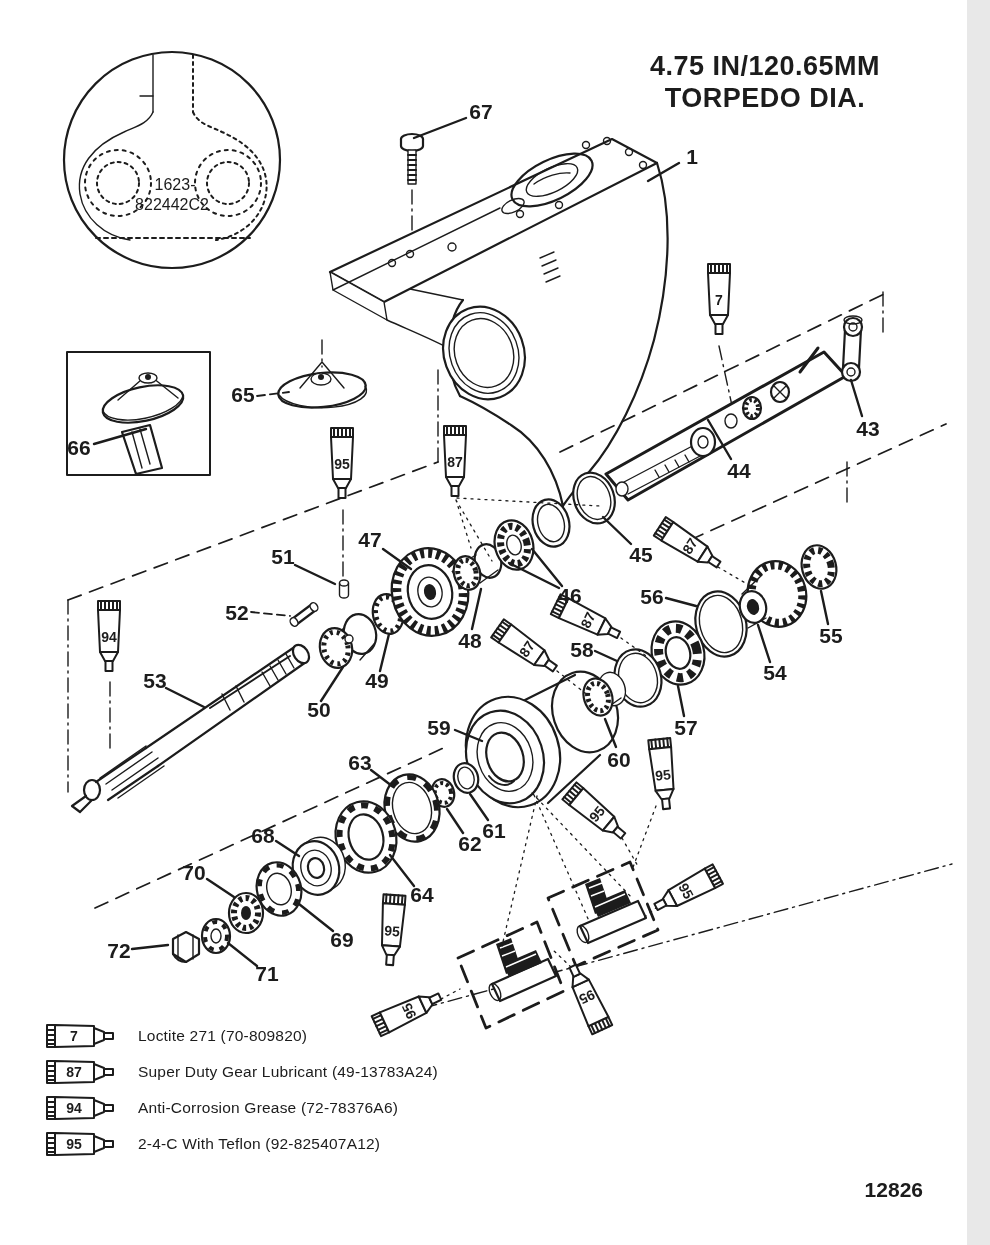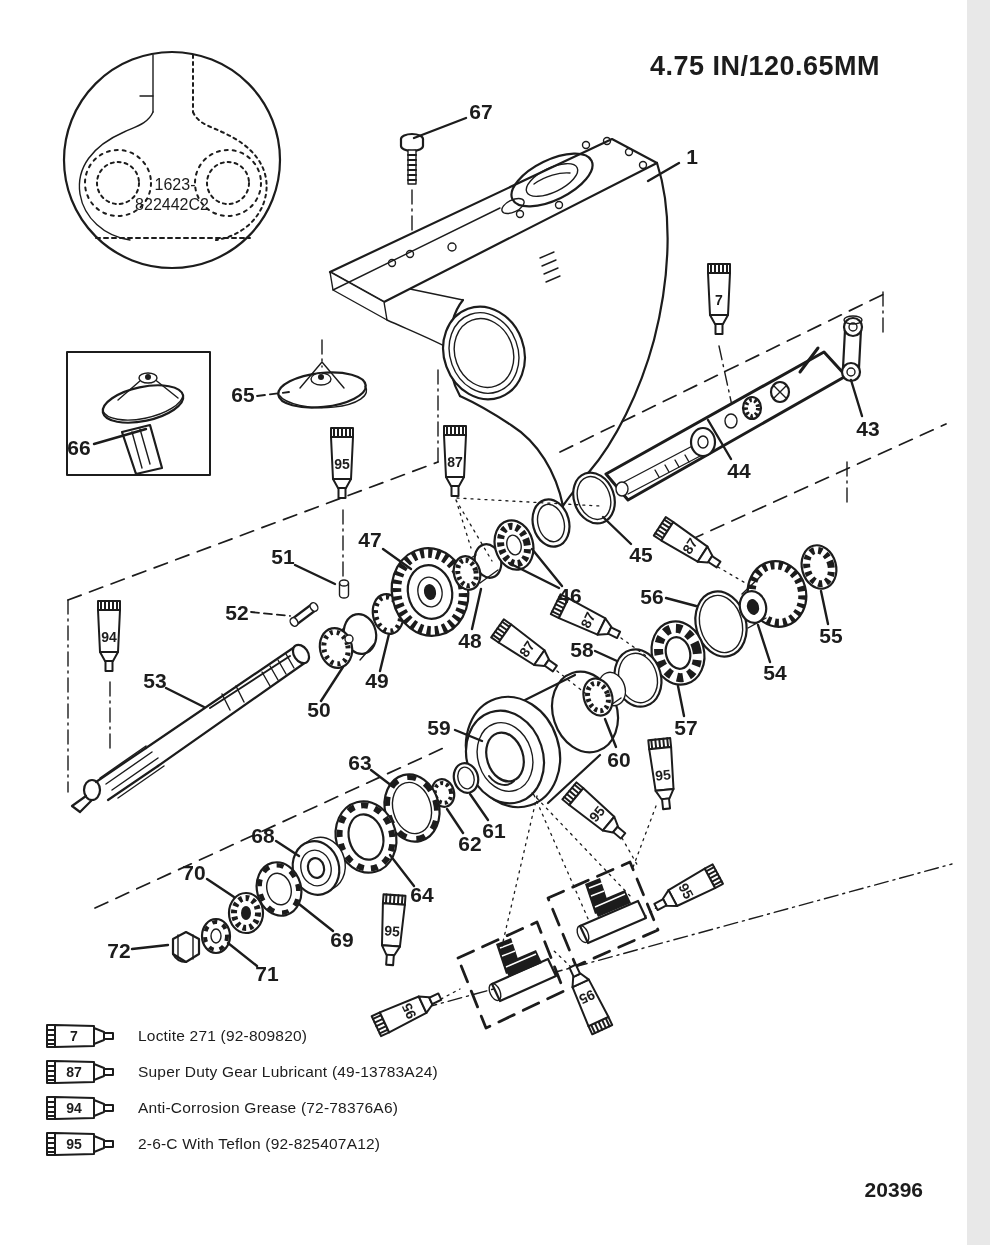--- a/index.html
+++ b/index.html
@@ -29,20 +29,21 @@
   .legend-text{font-size:15.5px;letter-spacing:.2px;white-space:nowrap;}
   #drawing-number{position:absolute;right:44px;top:1178px;font-weight:bold;font-size:21px;}
 </style>
 </head>
 <body>
 
 <div id="page">
 
   <div id="title-block">
     <div>4.75 IN/120.65MM</div>
+    <div>TORPEDO DIA.</div>
   </div>
 
   <svg id="art" width="990" height="1245" viewBox="0 0 990 1245">
 
     <defs>
       <g id="tube-proto" class="tube">
         <rect x="-11" y="-36" width="22" height="9" class="s wf" stroke-width="1.6"></rect>
         <path d="M-8,-36 v9 M-4,-36 v9 M0,-36 v9 M4,-36 v9 M8,-36 v9" class="s" stroke-width="1"></path>
         <path d="M-11,-27 L11,-27 L9,15 L-9,15 Z" class="s wf" stroke-width="1.8"></path>
         <path d="M-9,15 L9,15 L4,24 L-4,24 Z" class="s wf" stroke-width="1.8"></path>
@@ -571,21 +572,21 @@
   <div id="legend">
   <div class="legend-row">
     <svg class="lg-ic" width="78" height="26" viewBox="0 0 78 26">
       <rect x="1" y="2" width="8" height="22" class="s wf" stroke-width="1.6"></rect>
       <path d="M1,7 h8 M1,12 h8 M1,17 h8 M1,21 h8" class="s" stroke-width="1"></path>
       <path d="M9,2 L48,3 L48,23 L9,24 Z" class="s wf" stroke-width="1.8"></path>
       <path d="M48,5 L58,9 L58,17 L48,21 Z" class="s wf" stroke-width="1.8"></path>
       <rect x="58" y="10" width="9" height="6" class="s wf" stroke-width="1.8"></rect>
       <text x="28" y="17.5" class="tube-num">7</text>
     </svg>
-    <span class="legend-text">Loctite 271 (92-809820)</span>
+    <span class="legend-text">Loctite 271 (70-809820)</span>
   </div>
 
   <div class="legend-row">
     <svg class="lg-ic" width="78" height="26" viewBox="0 0 78 26">
       <rect x="1" y="2" width="8" height="22" class="s wf" stroke-width="1.6"></rect>
       <path d="M1,7 h8 M1,12 h8 M1,17 h8 M1,21 h8" class="s" stroke-width="1"></path>
       <path d="M9,2 L48,3 L48,23 L9,24 Z" class="s wf" stroke-width="1.8"></path>
       <path d="M48,5 L58,9 L58,17 L48,21 Z" class="s wf" stroke-width="1.8"></path>
       <rect x="58" y="10" width="9" height="6" class="s wf" stroke-width="1.8"></rect>
       <text x="28" y="17.5" class="tube-num">87</text>
@@ -607,18 +608,18 @@
 
   <div class="legend-row">
     <svg class="lg-ic" width="78" height="26" viewBox="0 0 78 26">
       <rect x="1" y="2" width="8" height="22" class="s wf" stroke-width="1.6"></rect>
       <path d="M1,7 h8 M1,12 h8 M1,17 h8 M1,21 h8" class="s" stroke-width="1"></path>
       <path d="M9,2 L48,3 L48,23 L9,24 Z" class="s wf" stroke-width="1.8"></path>
       <path d="M48,5 L58,9 L58,17 L48,21 Z" class="s wf" stroke-width="1.8"></path>
       <rect x="58" y="10" width="9" height="6" class="s wf" stroke-width="1.8"></rect>
       <text x="28" y="17.5" class="tube-num">95</text>
     </svg>
-    <span class="legend-text">2-6-C With Teflon (92-825407A12)</span>
+    <span class="legend-text">2-4-C With Teflon (92-825407A12)</span>
   </div>
 </div>
 
-  <div id="drawing-number">20396</div>
+  <div id="drawing-number">12826</div>
 </div>
 
 </body></html>

